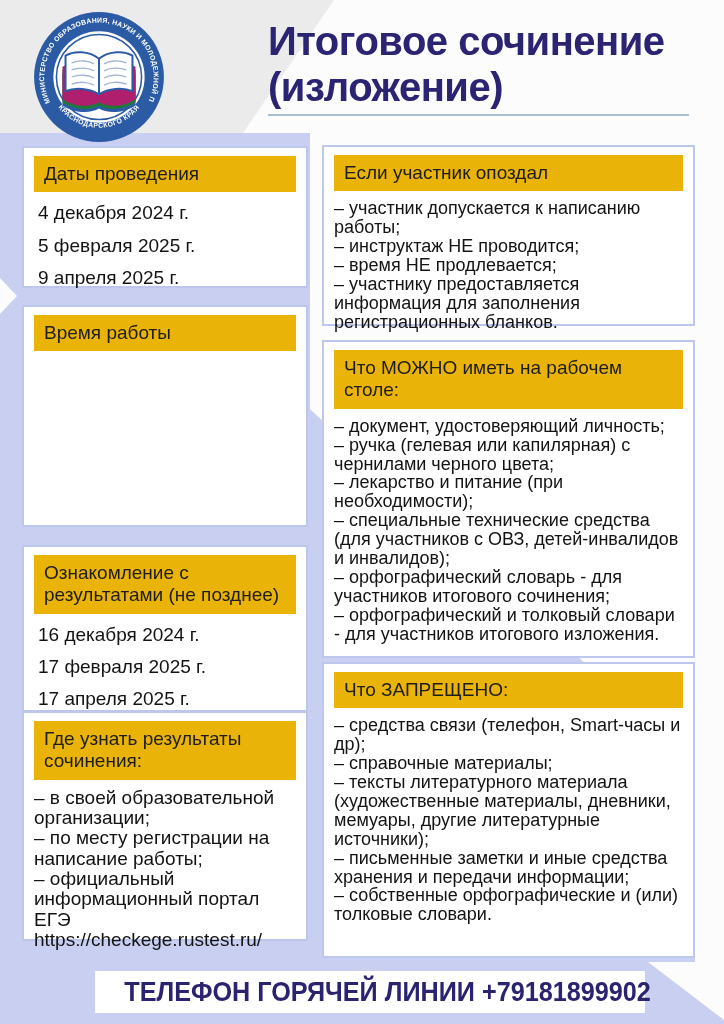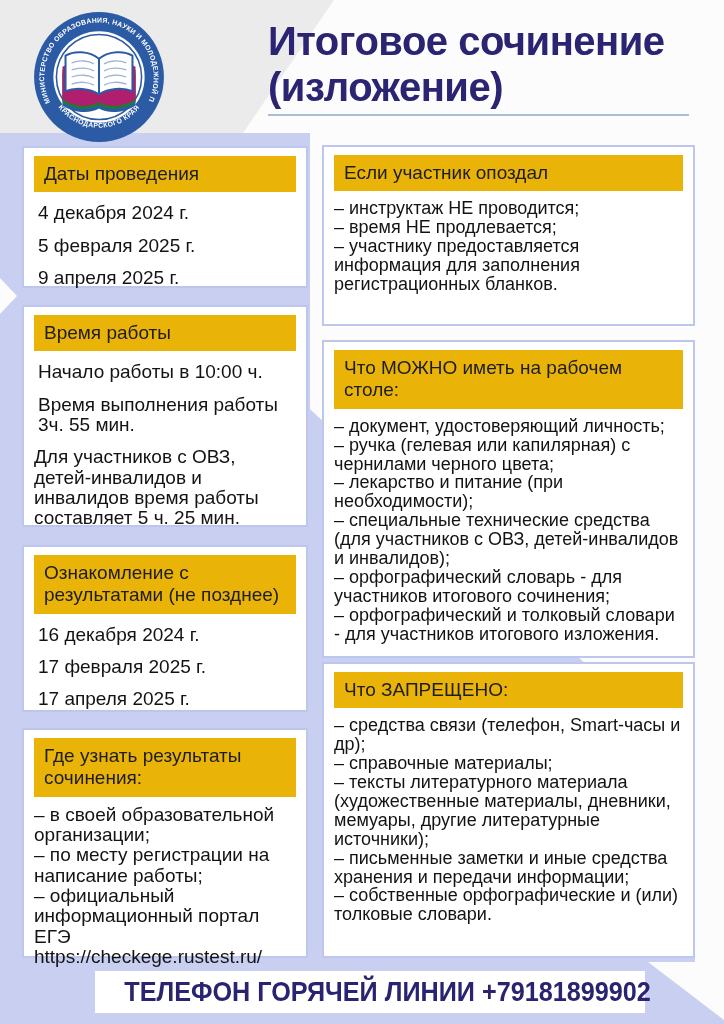--- a/index.html
+++ b/index.html
@@ -35,21 +35,21 @@
   }
   .card-body { color:#131313; }
   .item { font-size:19px; line-height:1.07; }
   .item.gap { margin:11px 0 12px 4px; }
   .right .item { font-size:18px; line-height:1.05; margin:0; }
   .tight .item { margin:0 0 0 0; }
 
   #card-l1 { left:22px; top:146px;  width:286px; height:142px; }
   #card-l2 { left:22px; top:305px;  width:286px; height:222px; }
   #card-l3 { left:22px; top:545px;  width:286px; height:167px; }
-  #card-l4 { left:22px; top:728px;  width:286px; height:230px; }
+  #card-l4 { left:22px; top:711px;  width:286px; height:230px; }
   #card-r1 { left:322px; top:145px; width:373px; height:181px; }
   #card-r2 { left:322px; top:340px; width:373px; height:318px; }
   #card-r3 { left:322px; top:662px; width:373px; height:296px; }
 
   #card-l4 .card-body { padding-right:12px; }
 
   
   #hotline-strip {
     position:absolute; left:95px; top:971px; width:550px; height:42px;
     background:#ffffff; z-index:2; text-align:center;
@@ -107,25 +107,20 @@
     <div class="card-header">Даты проведения</div>
     <div class="card-body">
       <div class="item gap">4 декабря 2024 г.</div>
       <div class="item gap">5 февраля 2025 г.</div>
       <div class="item gap">9 апреля 2025 г.</div>
     </div>
   </div>
 
   <div class="card" id="card-l2">
     <div class="card-header">Время работы</div>
-    <div class="card-body">
-      <div class="item gap">Начало работы в 10:00 ч.</div>
-      <div class="item gap">Время выполнения работы 3ч. 55 мин.</div>
-      <div class="item gap" style="margin-left:0;">Для участников с ОВЗ, детей-инвалидов и инвалидов время работы составляет 5 ч. 25 мин.</div>
-    </div>
   </div>
 
   <div class="card" id="card-l3">
     <div class="card-header">Ознакомление с результатами (не позднее)</div>
     <div class="card-body">
       <div class="item gap">16 декабря 2024 г.</div>
       <div class="item gap">17 февраля 2025 г.</div>
       <div class="item gap">17 апреля 2025 г.</div>
     </div>
   </div>
@@ -136,20 +131,21 @@
       <div class="item">– в своей образовательной организации;</div>
       <div class="item">– по месту регистрации на написание работы;</div>
       <div class="item">– официальный информационный портал ЕГЭ</div>
       <div class="item">https://checkege.rustest.ru/</div>
     </div>
   </div>
 
   <div class="card right tight" id="card-r1">
     <div class="card-header">Если участник опоздал</div>
     <div class="card-body">
+      <div class="item">– участник допускается к написанию работы;</div>
       <div class="item">– инструктаж НЕ проводится;</div>
       <div class="item">– время НЕ продлевается;</div>
       <div class="item">– участнику предоставляется информация для заполнения регистрационных бланков.</div>
     </div>
   </div>
 
   <div class="card right tight" id="card-r2">
     <div class="card-header">Что МОЖНО иметь на рабочем столе:</div>
     <div class="card-body">
       <div class="item">– документ, удостоверяющий личность;</div>

